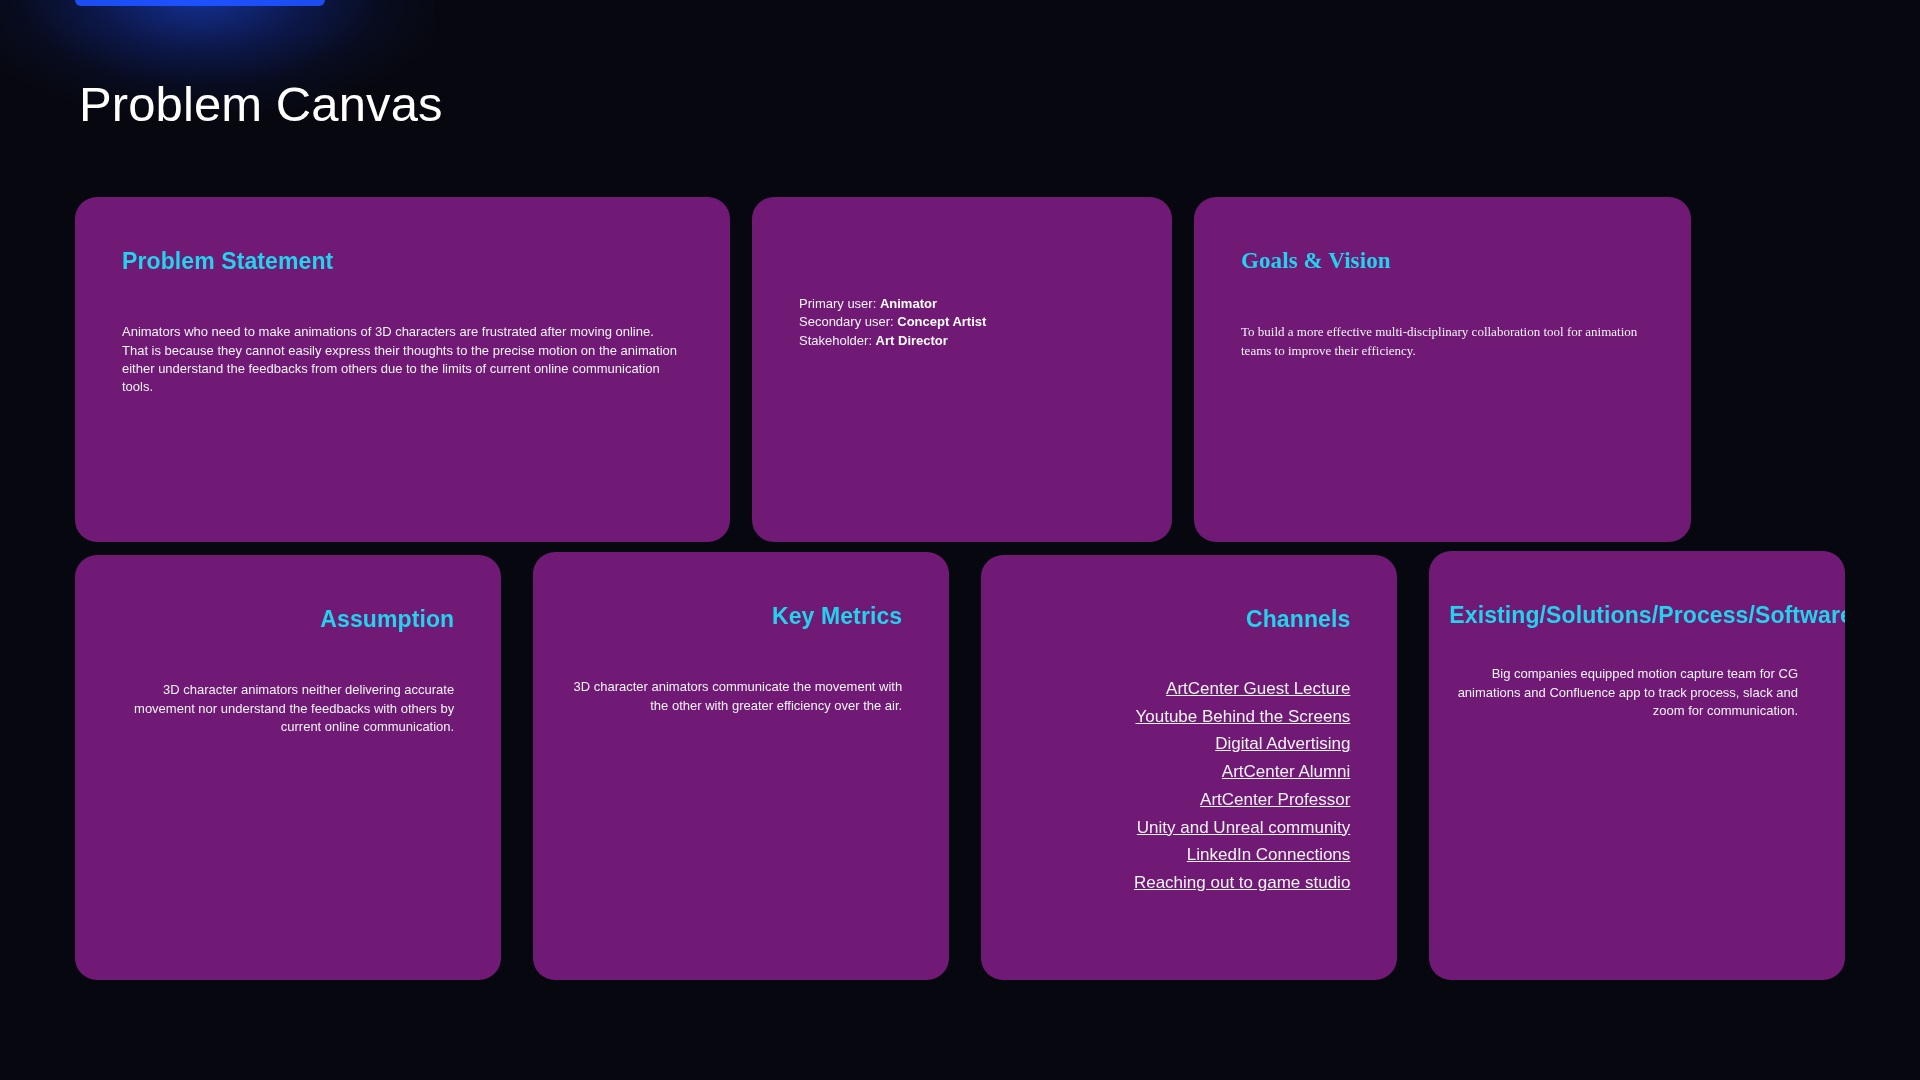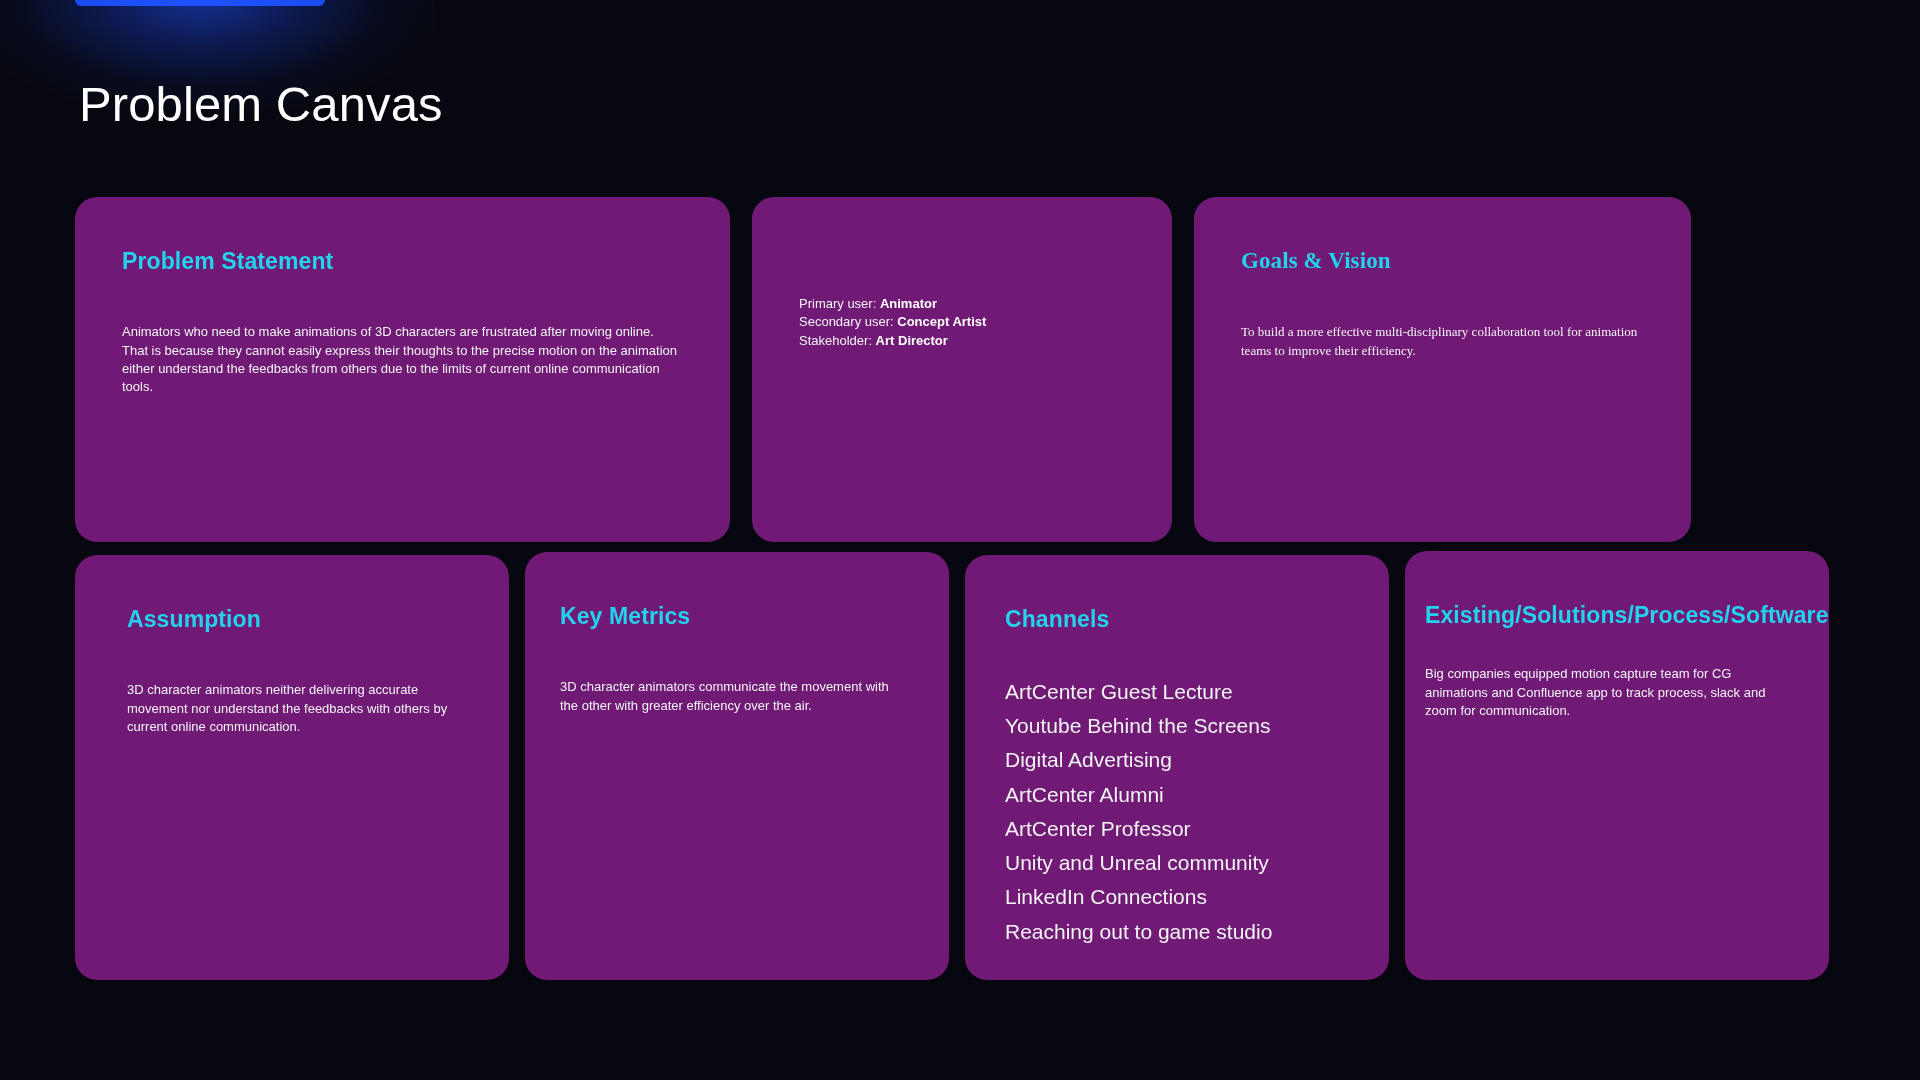--- a/index.html
+++ b/index.html
@@ -65,21 +65,21 @@
     left: 75px;
     width: 1770px;
   }
 
   .row {
     display: flex;
     align-items: stretch;
   }
 
   .row-top { gap: 22px; height: 345px; }
-  .row-bottom { gap: 16px; height: 425px; margin-top: 13px; }
+  .row-bottom { gap: 32px; height: 425px; margin-top: 13px; text-align: right; }
 
   .card {
     background: #701a75;
     border-radius: 22px;
     padding: 50px 47px 40px 47px;
     position: relative;
     overflow: hidden;
   }
 
   .card-title {
@@ -95,24 +95,25 @@
     font-size: 13px;
     line-height: 1.42;
     color: #f2f3f5;
     font-weight: 400;
   }
 
   .card-body b { font-weight: 700; color: #ffffff; }
 
   .card-list {
     margin-top: 44px;
-    font-size: 21px;
+    font-size: 17px;
     line-height: 1.63;
     color: #f2f3f5;
     list-style: none;
+    text-decoration: underline;
   }
 
   
   .card-problem  { width: 655px; }
   .card-segment  { width: 420px; }
   .card-goals    { width: 497px; font-family: Liberation Serif, serif; }
 
   
   .card-assumption { width: 434px; padding-left: 52px; }
   .card-metrics    { width: 424px; padding-left: 35px; }

